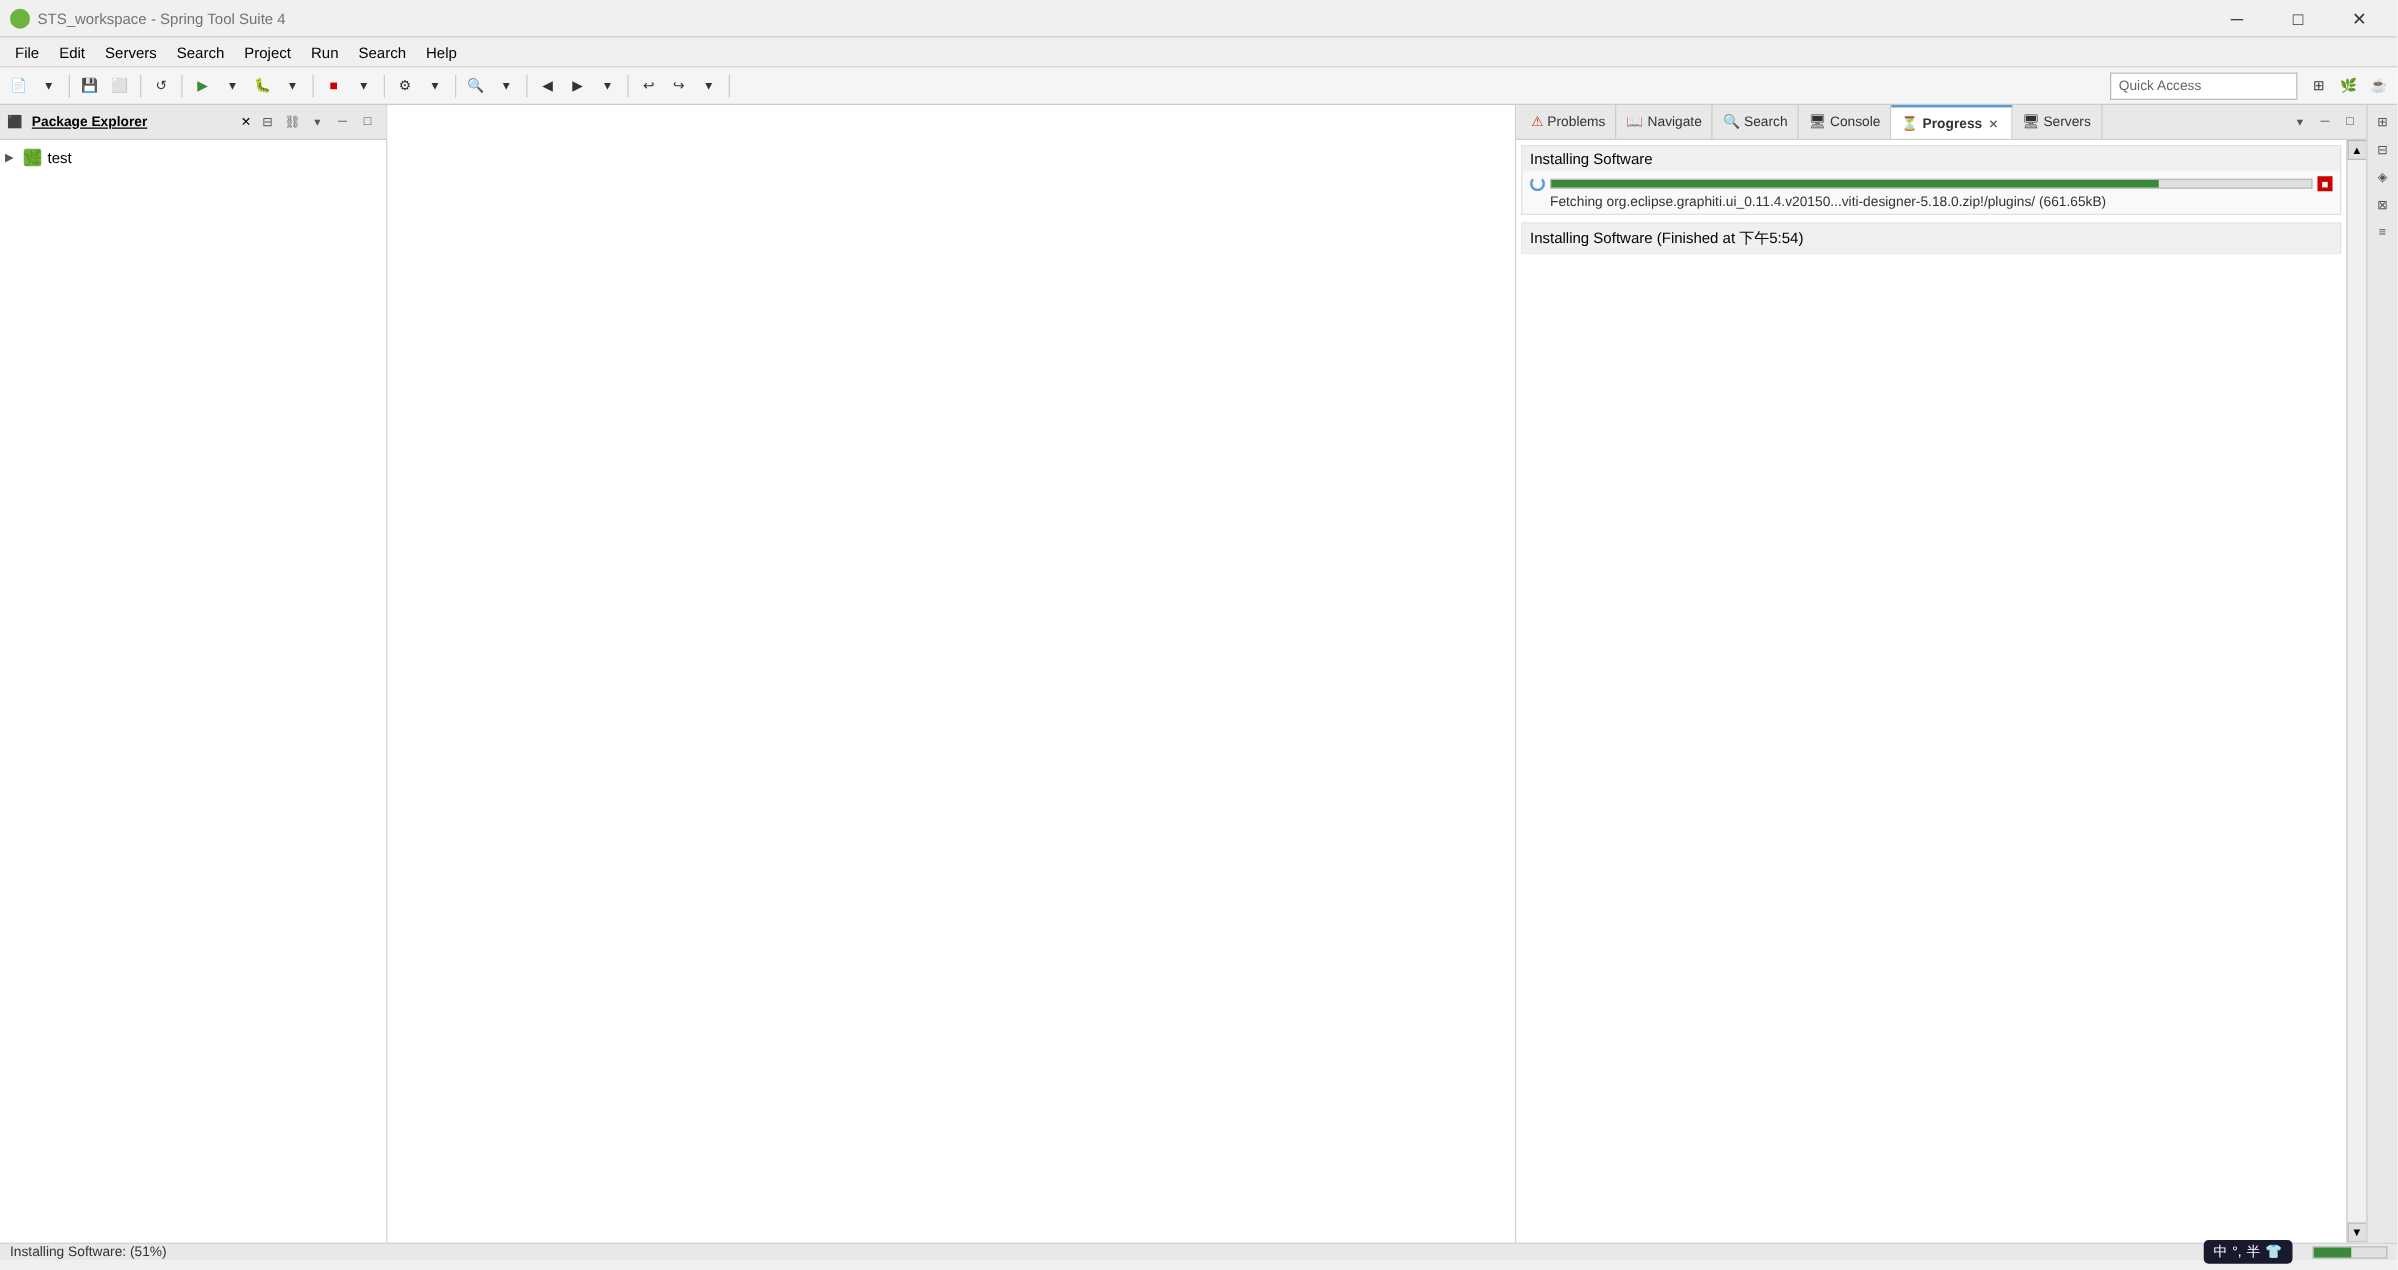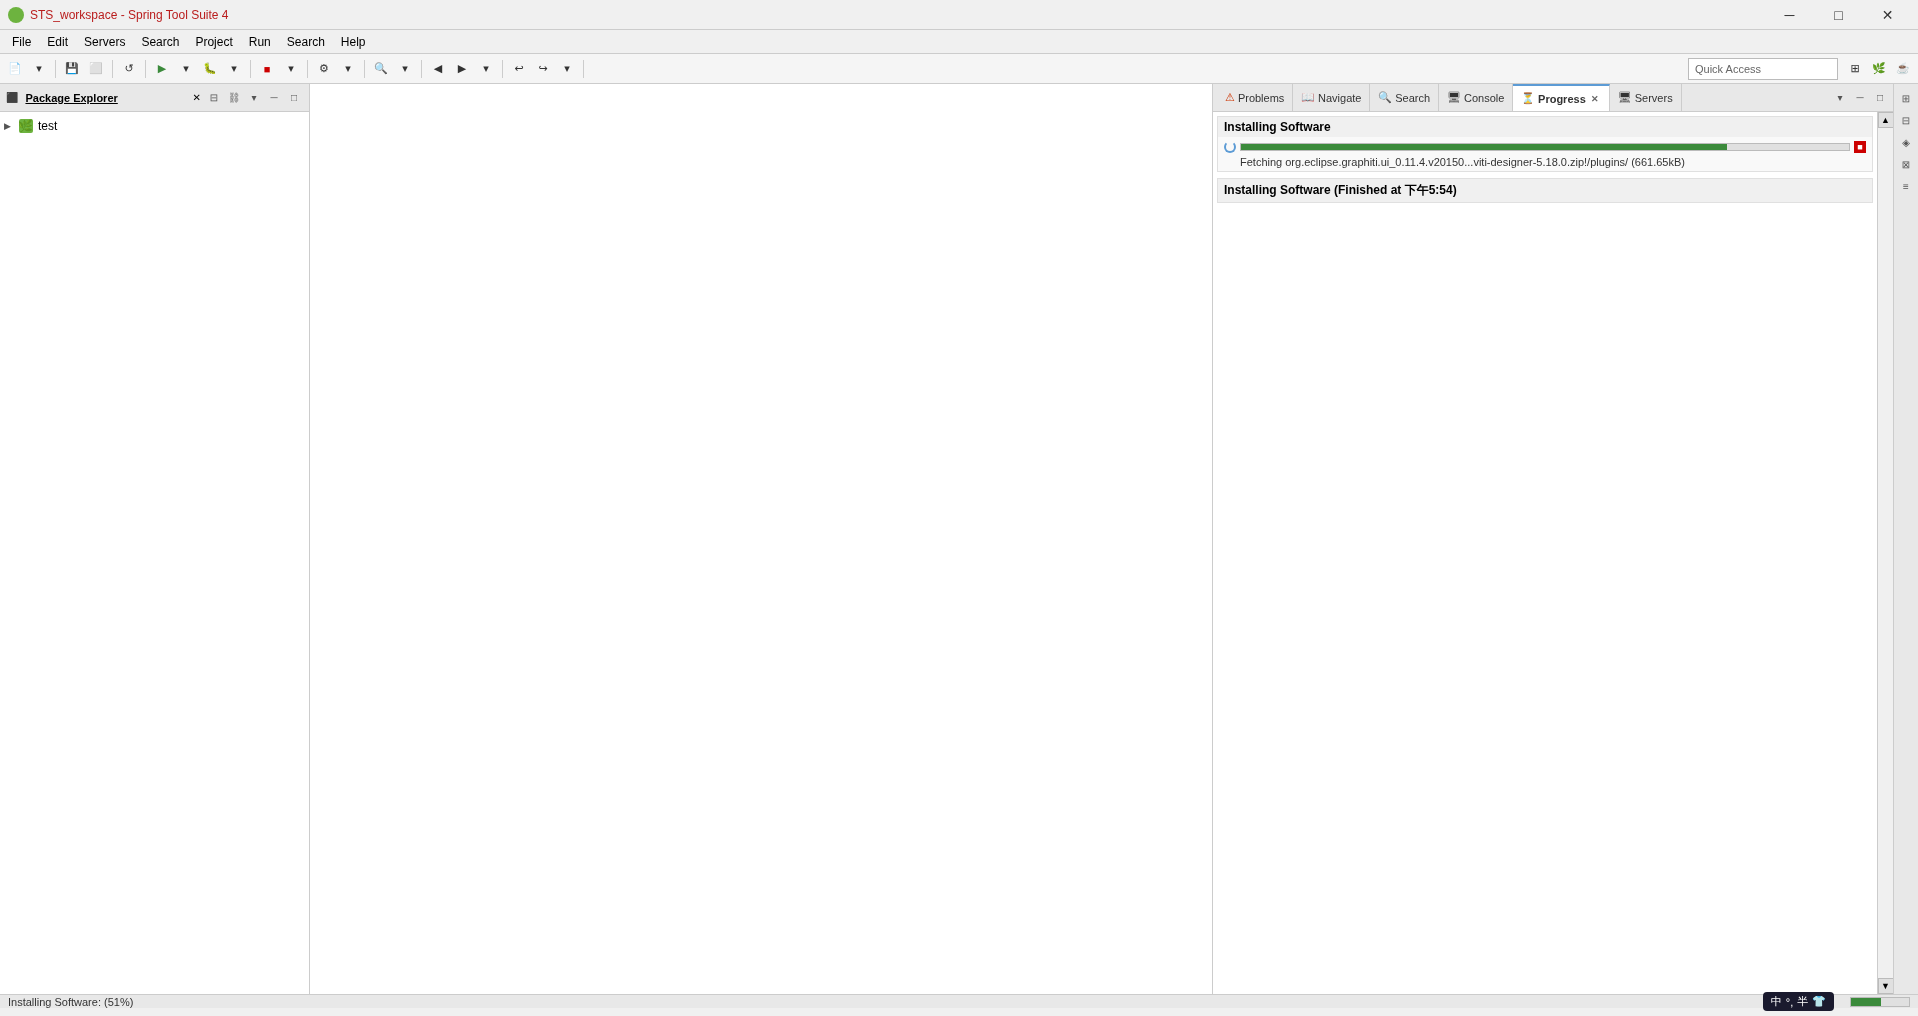--- a/index.html
+++ b/index.html
@@ -26,21 +26,21 @@
     #title-bar .app-icon {
       width: 16px;
       height: 16px;
       margin-right: 6px;
       background: #6db33f;
       border-radius: 50%;
       display: inline-block;
     }
     #title-text {
       font-size: 12px;
-      color: #b91c1c;
+      color: #737373;
       flex: 1;
     }
     #window-controls {
       display: flex;
       gap: 4px;
     }
     .win-btn {
       width: 45px;
       height: 28px;
       background: transparent;
@@ -246,21 +246,21 @@
     .progress-item {
       margin-bottom: 4px;
       background: #f9f9f9;
       border: 1px solid #e0e0e0;
     }
     .progress-item-header {
       display: flex;
       align-items: center;
       padding: 3px 6px;
       font-size: 12px;
-      font-weight: bold;
+      font-weight: normal;
       background: #f0f0f0;
     }
     .progress-item-body {
       padding: 2px 6px;
     }
     .progress-bar-container {
       display: flex;
       align-items: center;
       gap: 4px;
       margin: 2px 0;

